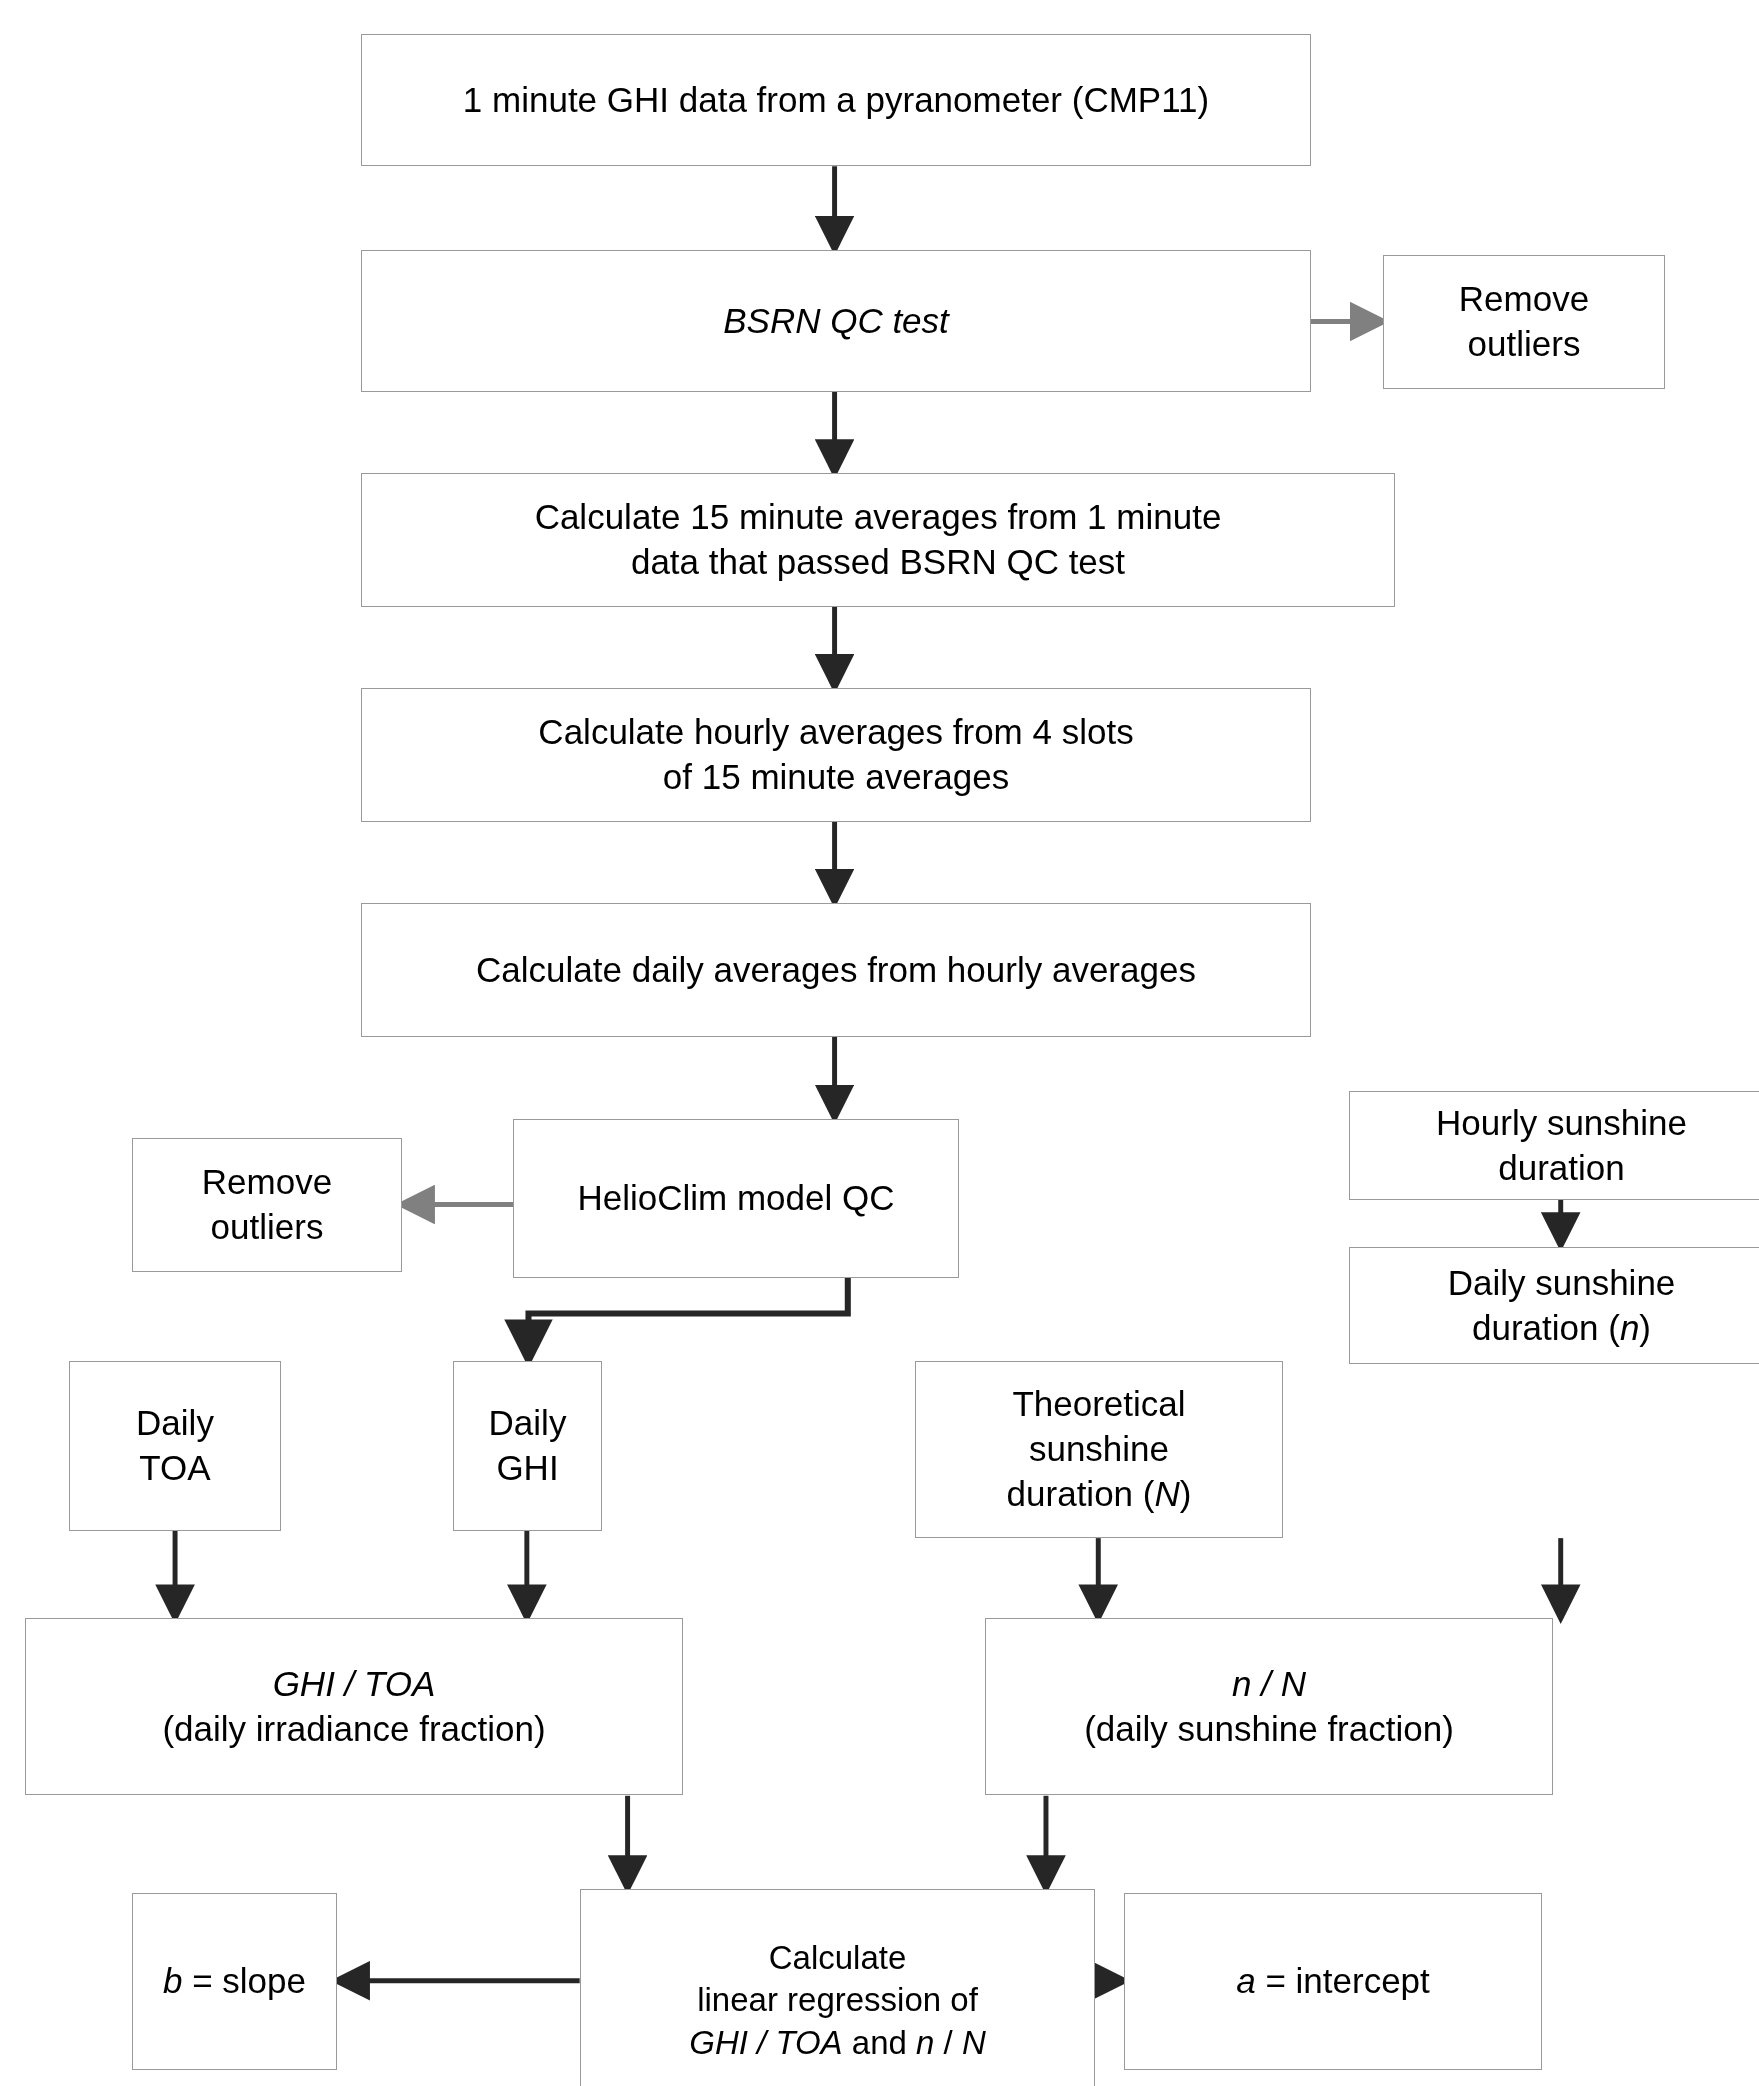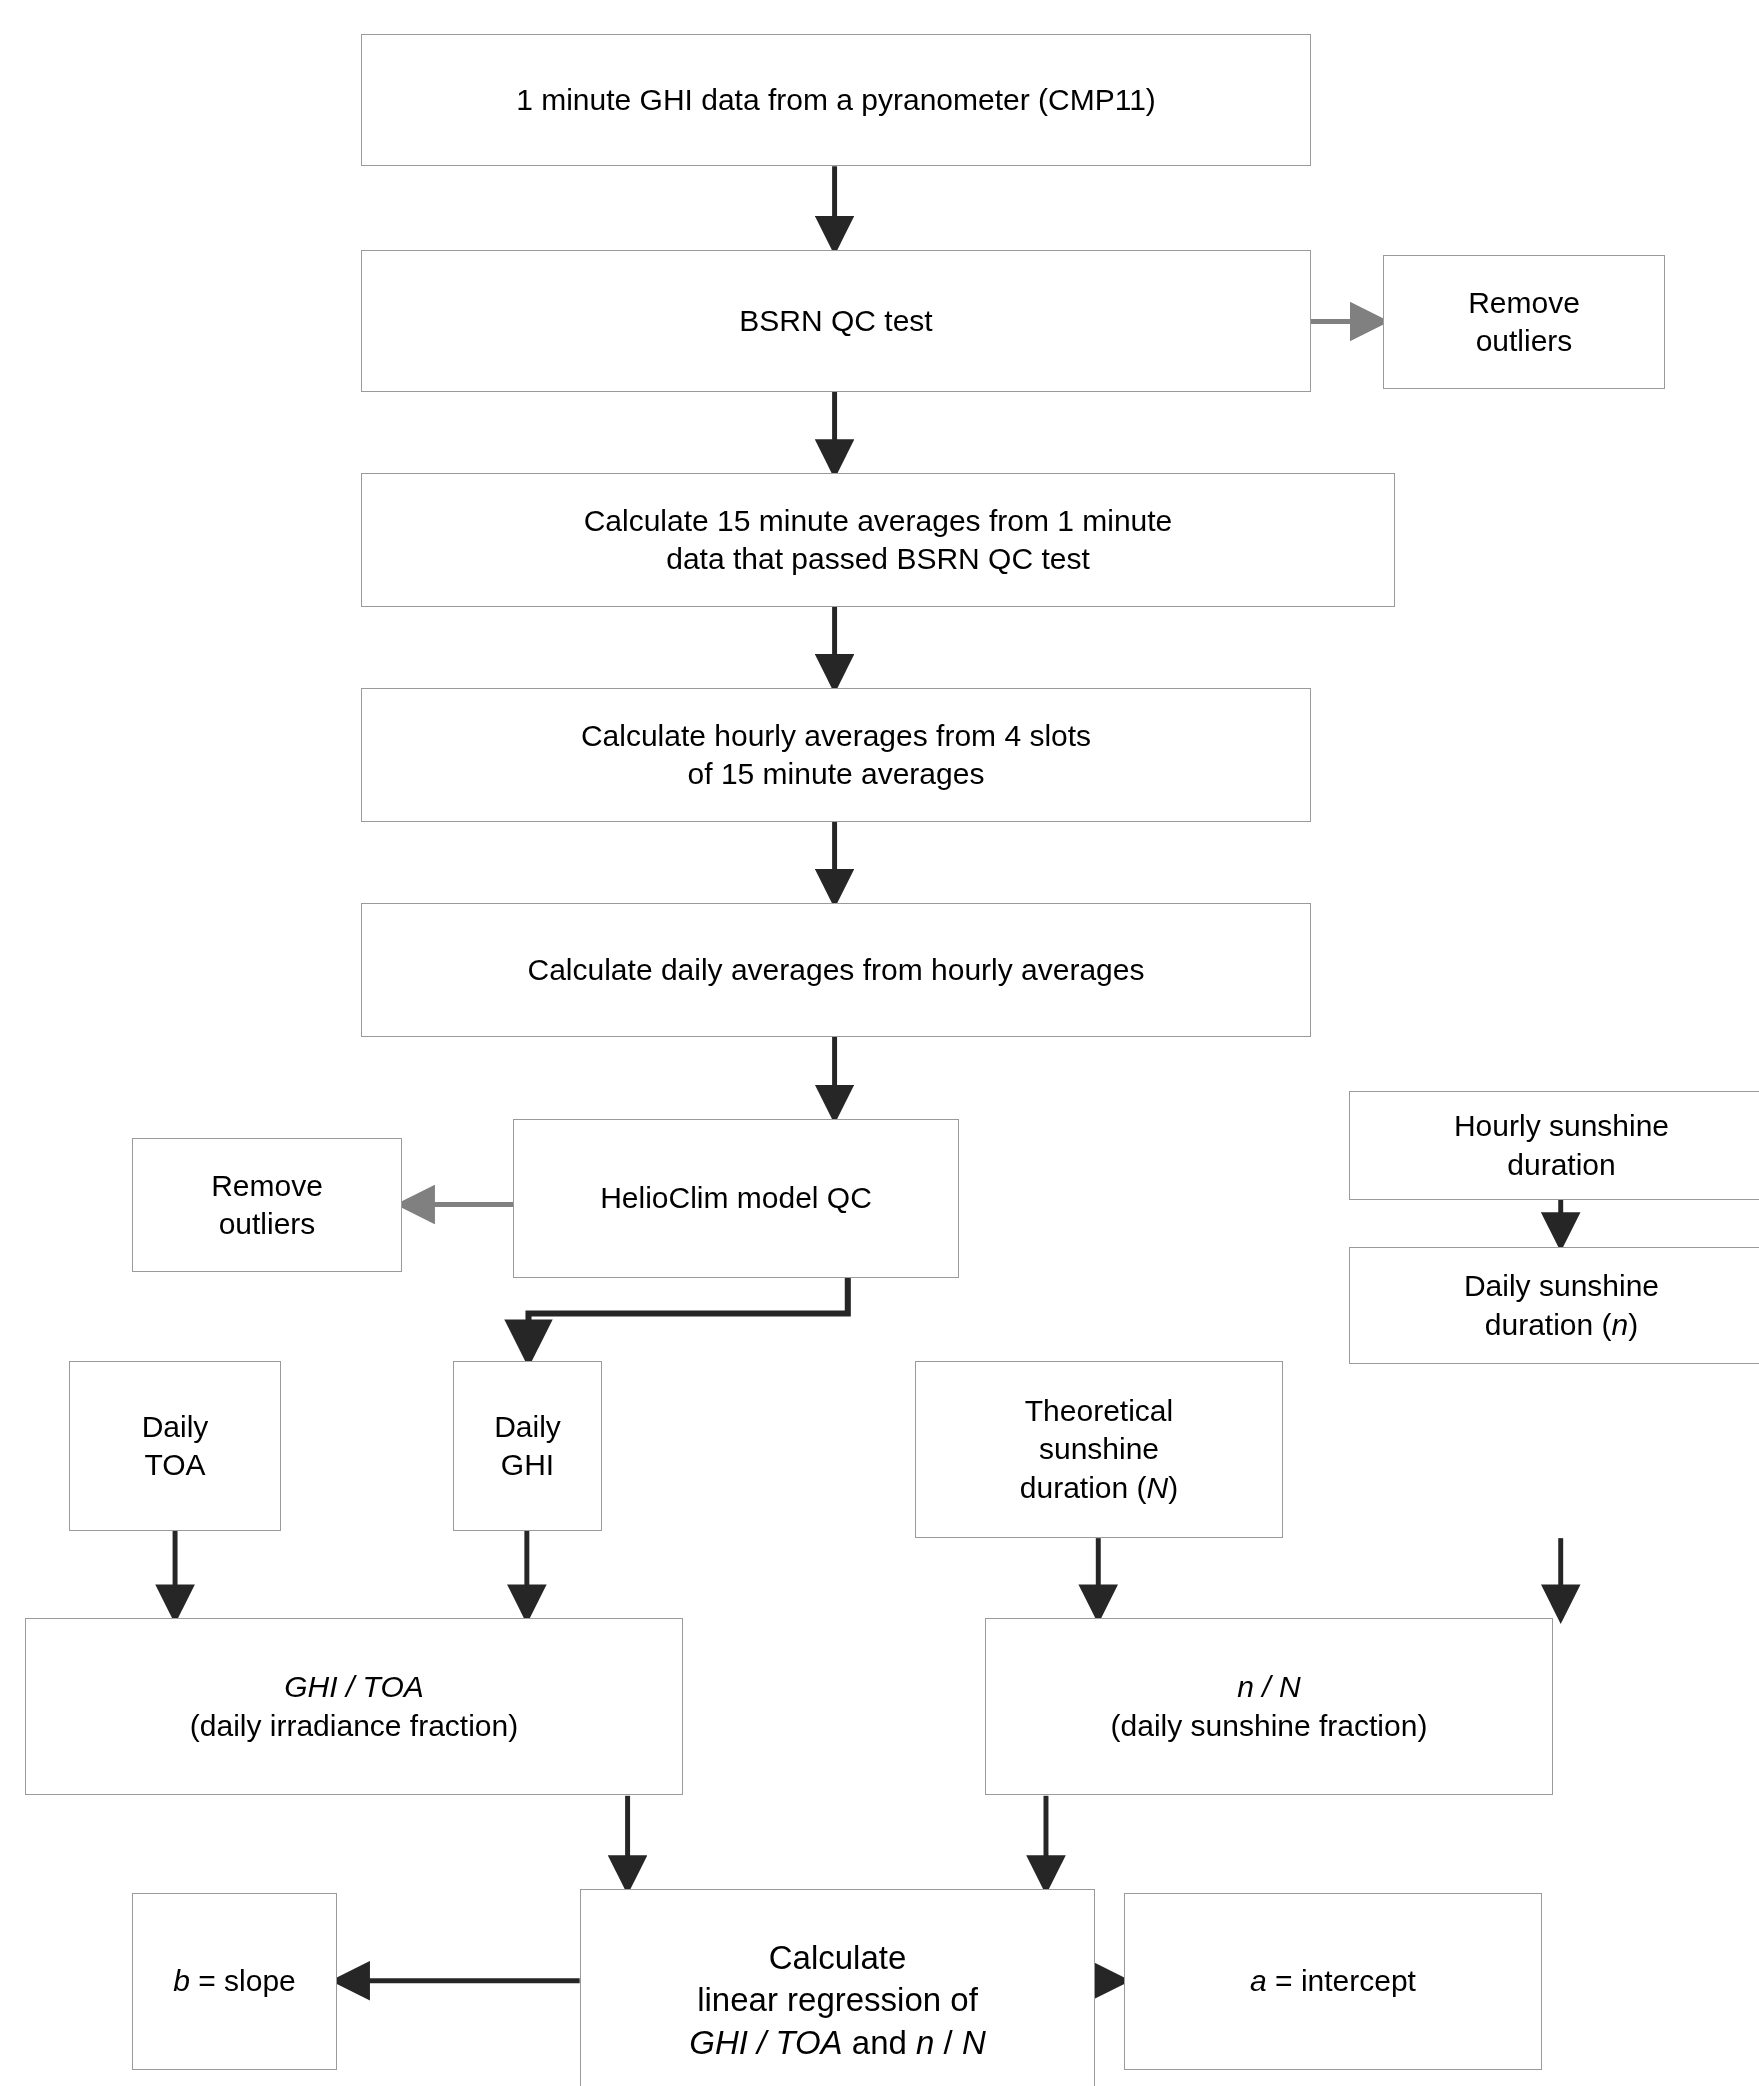--- a/index.html
+++ b/index.html
@@ -25,21 +25,21 @@
   .node {
     position: absolute;
     box-sizing: border-box;
     border: 1.7px solid #9a9a9a;
     background: #ffffff;
     display: flex;
     align-items: center;
     justify-content: center;
     text-align: center;
     color: #000000;
-    font-size: 30px;
+    font-size: 35px;
     line-height: 1.28;
     padding: 3.3px 7.7px;
   }
   .node .txt { display: block; width: 100%; }
   .node em { font-style: italic; }
   .small { font-size: 33px; }
 </style>
 </head>
 <body>
 
@@ -87,21 +87,21 @@
 
     <line x1="1053" y1="3598" x2="612" y2="3598" stroke="#262626" stroke-width="9" marker-end="url(#ah-b)"></line>
 
     <line x1="1988" y1="3598" x2="2042" y2="3598" stroke="#262626" stroke-width="9" marker-end="url(#ah-b)"></line>
   </svg>
 
   <div class="node" style="left:361px; top:34px; width:950px; height:132px;">
     <span class="txt">1 minute GHI data from a pyranometer (CMP11)</span>
   </div>
 
-  <div class="node" style="left:361px; top:250px; width:950px; height:142px;">
+  <div class="node" style="left:361px; top:250px; width:950px; height:142px;font-style:italic;">
     <span class="txt">BSRN QC test</span>
   </div>
 
   <div class="node" style="left:1383px; top:255px; width:282px; height:134px;">
     <span class="txt">
       <span>Remove</span><br>
       <span>outliers</span>
     </span>
   </div>
 

